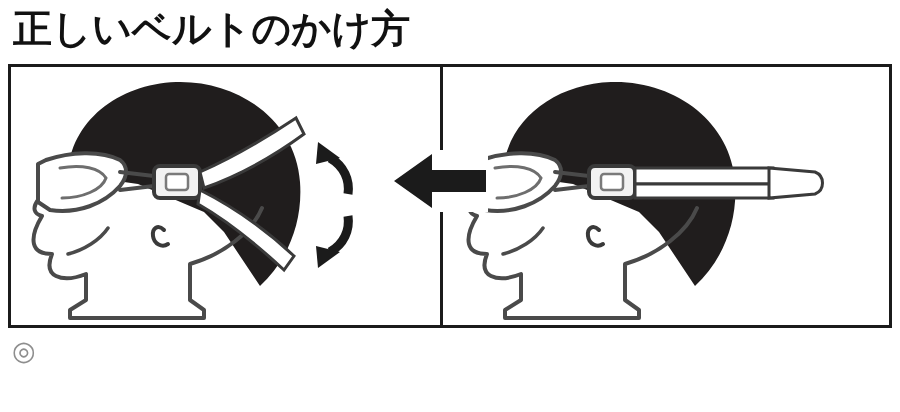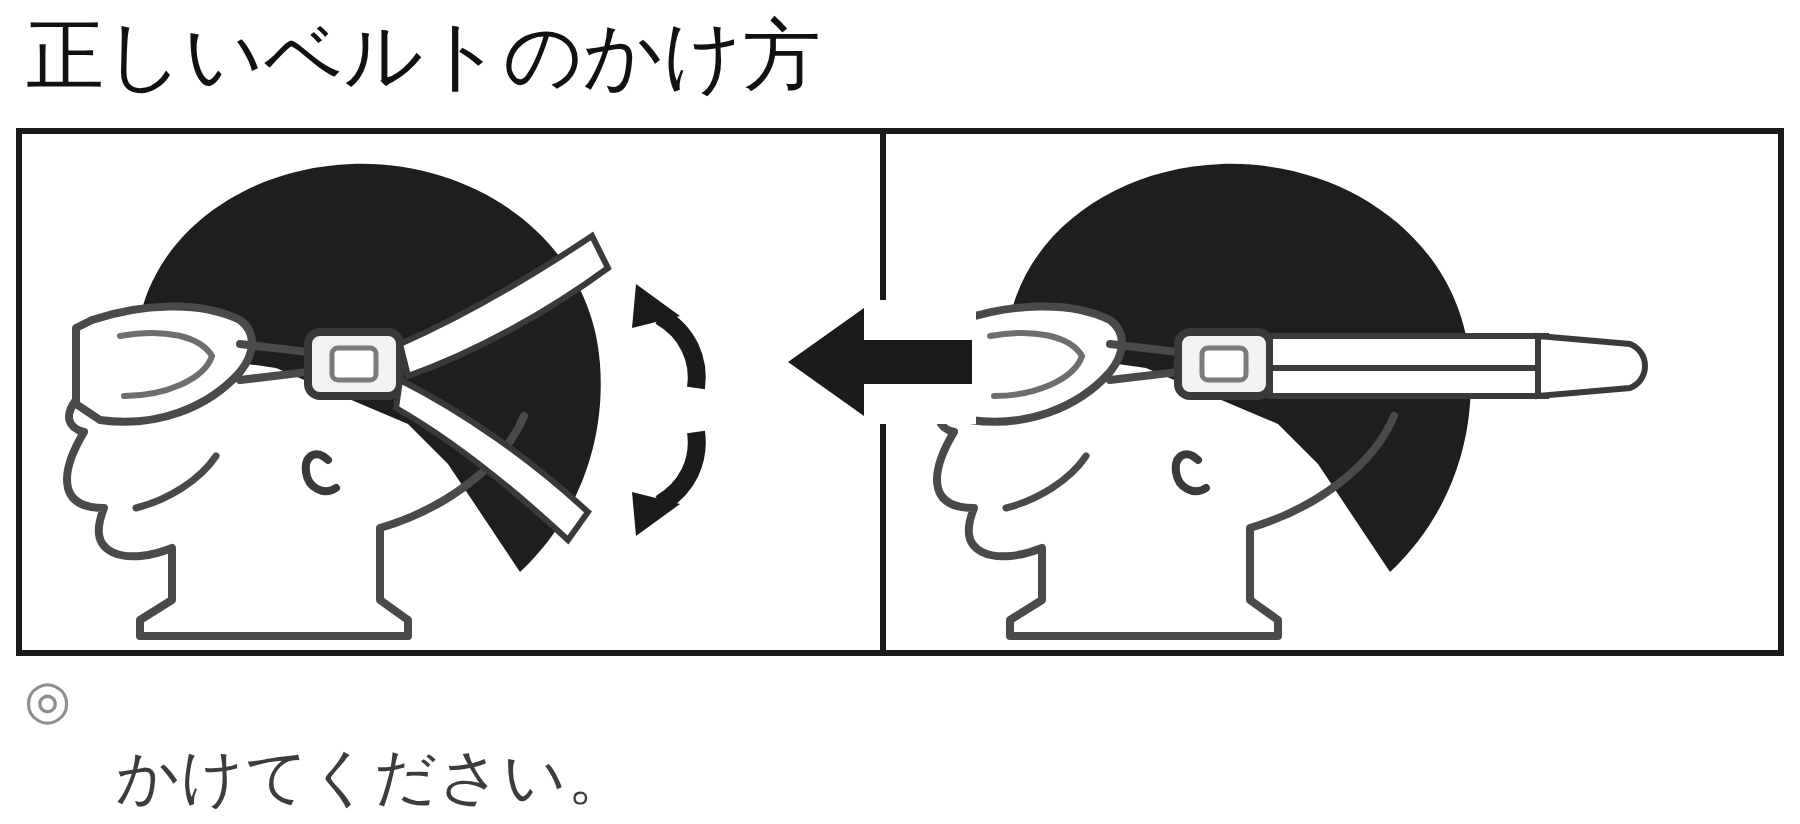--- a/index.html
+++ b/index.html
@@ -18,21 +18,21 @@
 
   
   #page-title {
     position: absolute;
     left: 13px;
     top: 6px;
     font-size: 39px;
     line-height: 46px;
     letter-spacing: 0px;
     color: #111111;
-    font-weight: 400;
+    font-weight: 700;
     white-space: nowrap;
   }
 
   
   #figure-frame {
     position: absolute;
     left: 8px;
     top: 64px;
     width: 884px;
     height: 264px;
@@ -243,14 +243,13 @@
 <svg id="transition-arrow" viewBox="0 0 96 62">
 
   <rect x="0" y="0" width="96" height="62" fill="#ffffff"></rect>
   <polygon fill="#1b1b1b" points="2,31 40,4 40,20 94,20 94,42 40,42 40,58"></polygon>
 </svg>
 
 <div id="caption-block">
   <div class="caption-line" id="caption-line-1">
     <span id="caption-bullet">◎</span>
   </div>
-  <div class="caption-line" id="caption-line-2">かけてください。</div>
 </div>
 
 </body></html>

